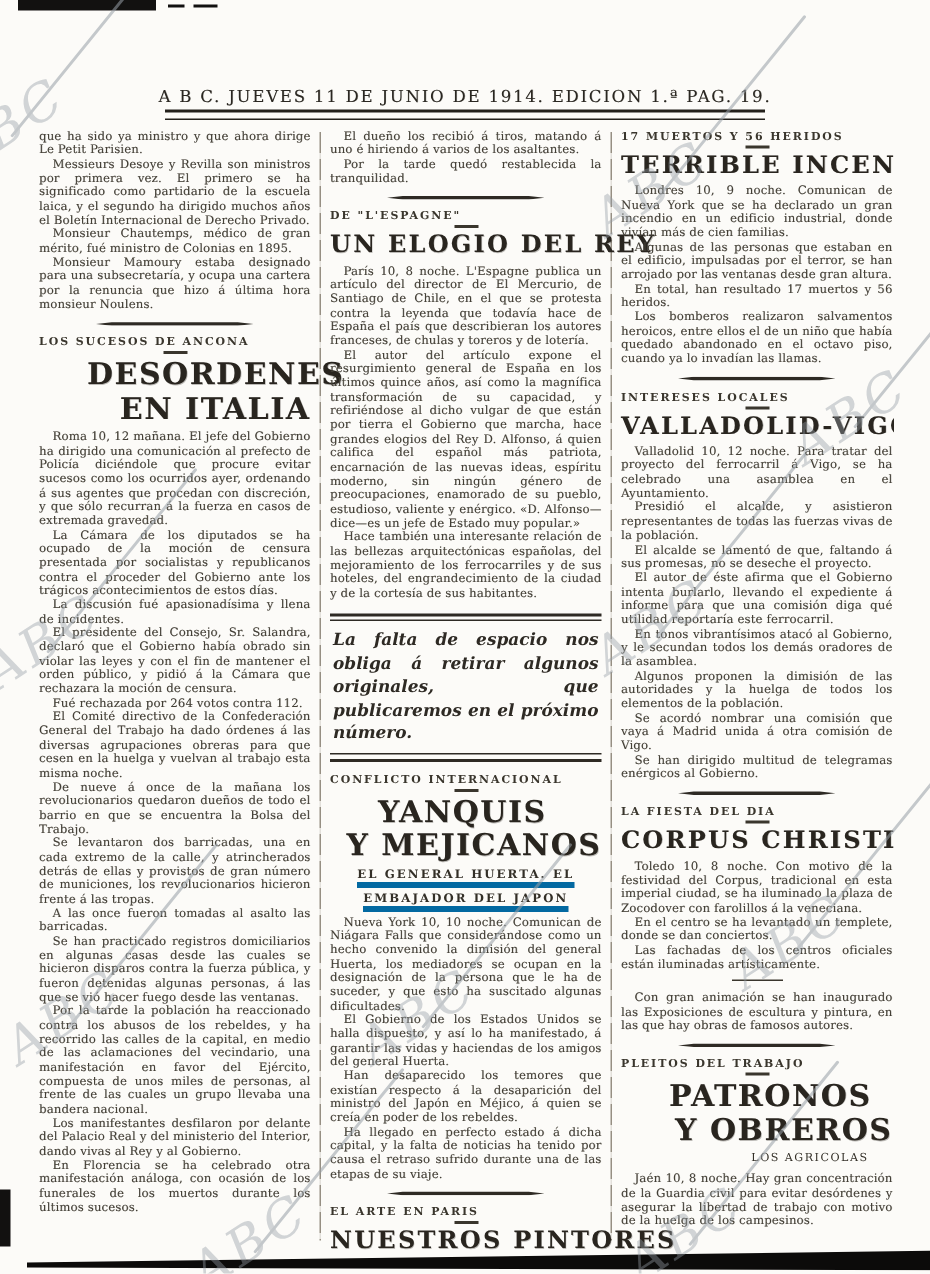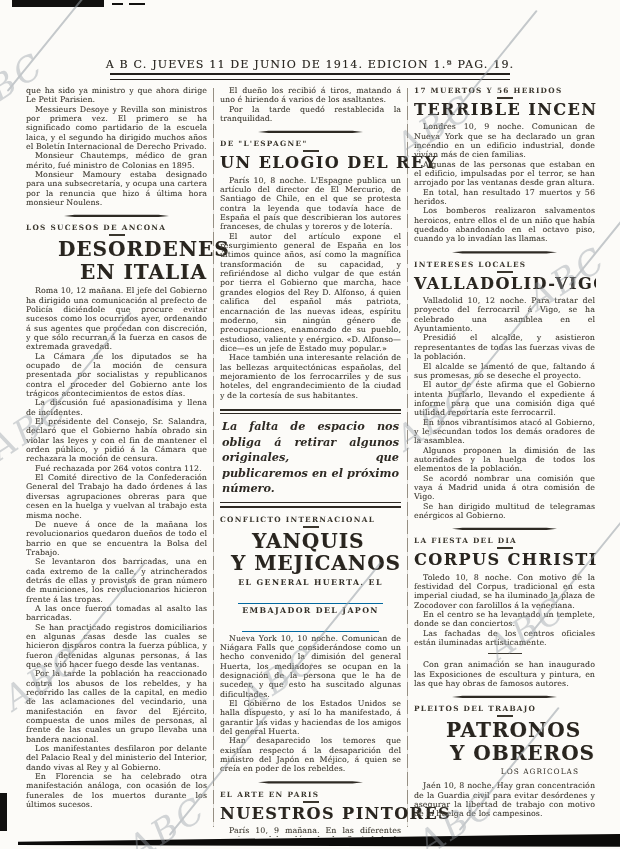--- a/index.html
+++ b/index.html
@@ -44,21 +44,21 @@
   .kicker::after{content:"";display:block;width:16px;height:2px;background:#3a362d;margin:2px auto 3px;}
   .hl{
     margin:1px 0 4px;font-weight:bold;color:#29251f;line-height:1.02;
     letter-spacing:1.5px;text-shadow:0.4px 0.4px 0 rgba(41,37,31,0.3);
     font-size:16px;text-align:center;white-space:nowrap;
   }
   .hl.xl{font-size:20px;letter-spacing:1px;}
   .hl.left{text-align:left;margin-left:32px;}
   .hl.right{text-align:right;margin-top:-2px;}
   .subhead{text-align:center;font-weight:bold;font-size:7.8px;letter-spacing:1.4px;margin:1px 0 2px;color:#332f27;}
-  .subhead span{display:inline-block;border-bottom:1px solid #0369a1;padding-bottom:16px;}
+  .subhead span{display:inline-block;border-bottom:4px solid #0369a1;padding-bottom:1px;}
   .subhead-right{text-align:right;padding-right:16px;font-weight:normal;font-size:7.4px;
     letter-spacing:1px;margin:0 0 5px;color:#332f27;}
   
   .rule{width:58%;height:3px;margin:7px auto 5px;background:#2e2a24;
     clip-path:polygon(0 50%,10% 12%,90% 12%,100% 50%,90% 88%,10% 88%);}
   .rule-short{width:34px;height:1px;background:#3a362d;margin:6px auto;}
   
   .notice{
     position:relative;margin:9px 0 7px;padding:8px 2px 9px;
     border-top:2px solid #2e2a24;border-bottom:2px solid #2e2a24;
@@ -137,20 +137,21 @@
       <p class="body">Hace también una interesante relación de las bellezas arquitectónicas españolas, del mejoramiento de los ferrocarriles y de sus hoteles, del engrandecimiento de la ciudad y de la cortesía de sus habitantes.</p>
       <div class="notice">La falta de espacio nos obliga á retirar algunos originales, que publicaremos en el próximo número.</div>
       <div class="kicker">CONFLICTO INTERNACIONAL</div>
       <div class="hl xl left">YANQUIS</div>
       <div class="hl xl right">Y MEJICANOS</div>
       <div class="subhead"><span>EL GENERAL HUERTA. EL</span></div>
       <div class="subhead"><span>EMBAJADOR DEL JAPON</span></div>
       <p class="body">Nueva York 10, 10 noche. Comunican de Niágara Falls que considerándose como un hecho convenido la dimisión del general Huerta, los mediadores se ocupan en la designación de la persona que le ha de suceder, y que esto ha suscitado algunas dificultades.</p>
       <p class="body">El Gobierno de los Estados Unidos se halla dispuesto, y así lo ha manifestado, á garantir las vidas y haciendas de los amigos del general Huerta.</p>
       <p class="body">Han desaparecido los temores que existían respecto á la desaparición del ministro del Japón en Méjico, á quien se creía en poder de los rebeldes.</p>
+      <p class="body">Ha llegado en perfecto estado á dicha capital, y la falta de noticias ha tenido por causa el retraso sufrido durante una de las etapas de su viaje.</p>
       <div class="rule"></div>
       <div class="kicker">EL ARTE EN PARIS</div>
       <div class="hl">NUESTROS PINTORES</div>
       <p class="body">París 10, 9 mañana. En las diferentes secciones del salón de la Sociedad de Artistas Franceses han triunfado tres españoles.</p>
 
     </div>
 
     <div class="col">
       <div class="kicker" style="margin-top:0">17 MUERTOS Y 56 HERIDOS</div>
       <div class="hl">TERRIBLE INCENDIO</div>

